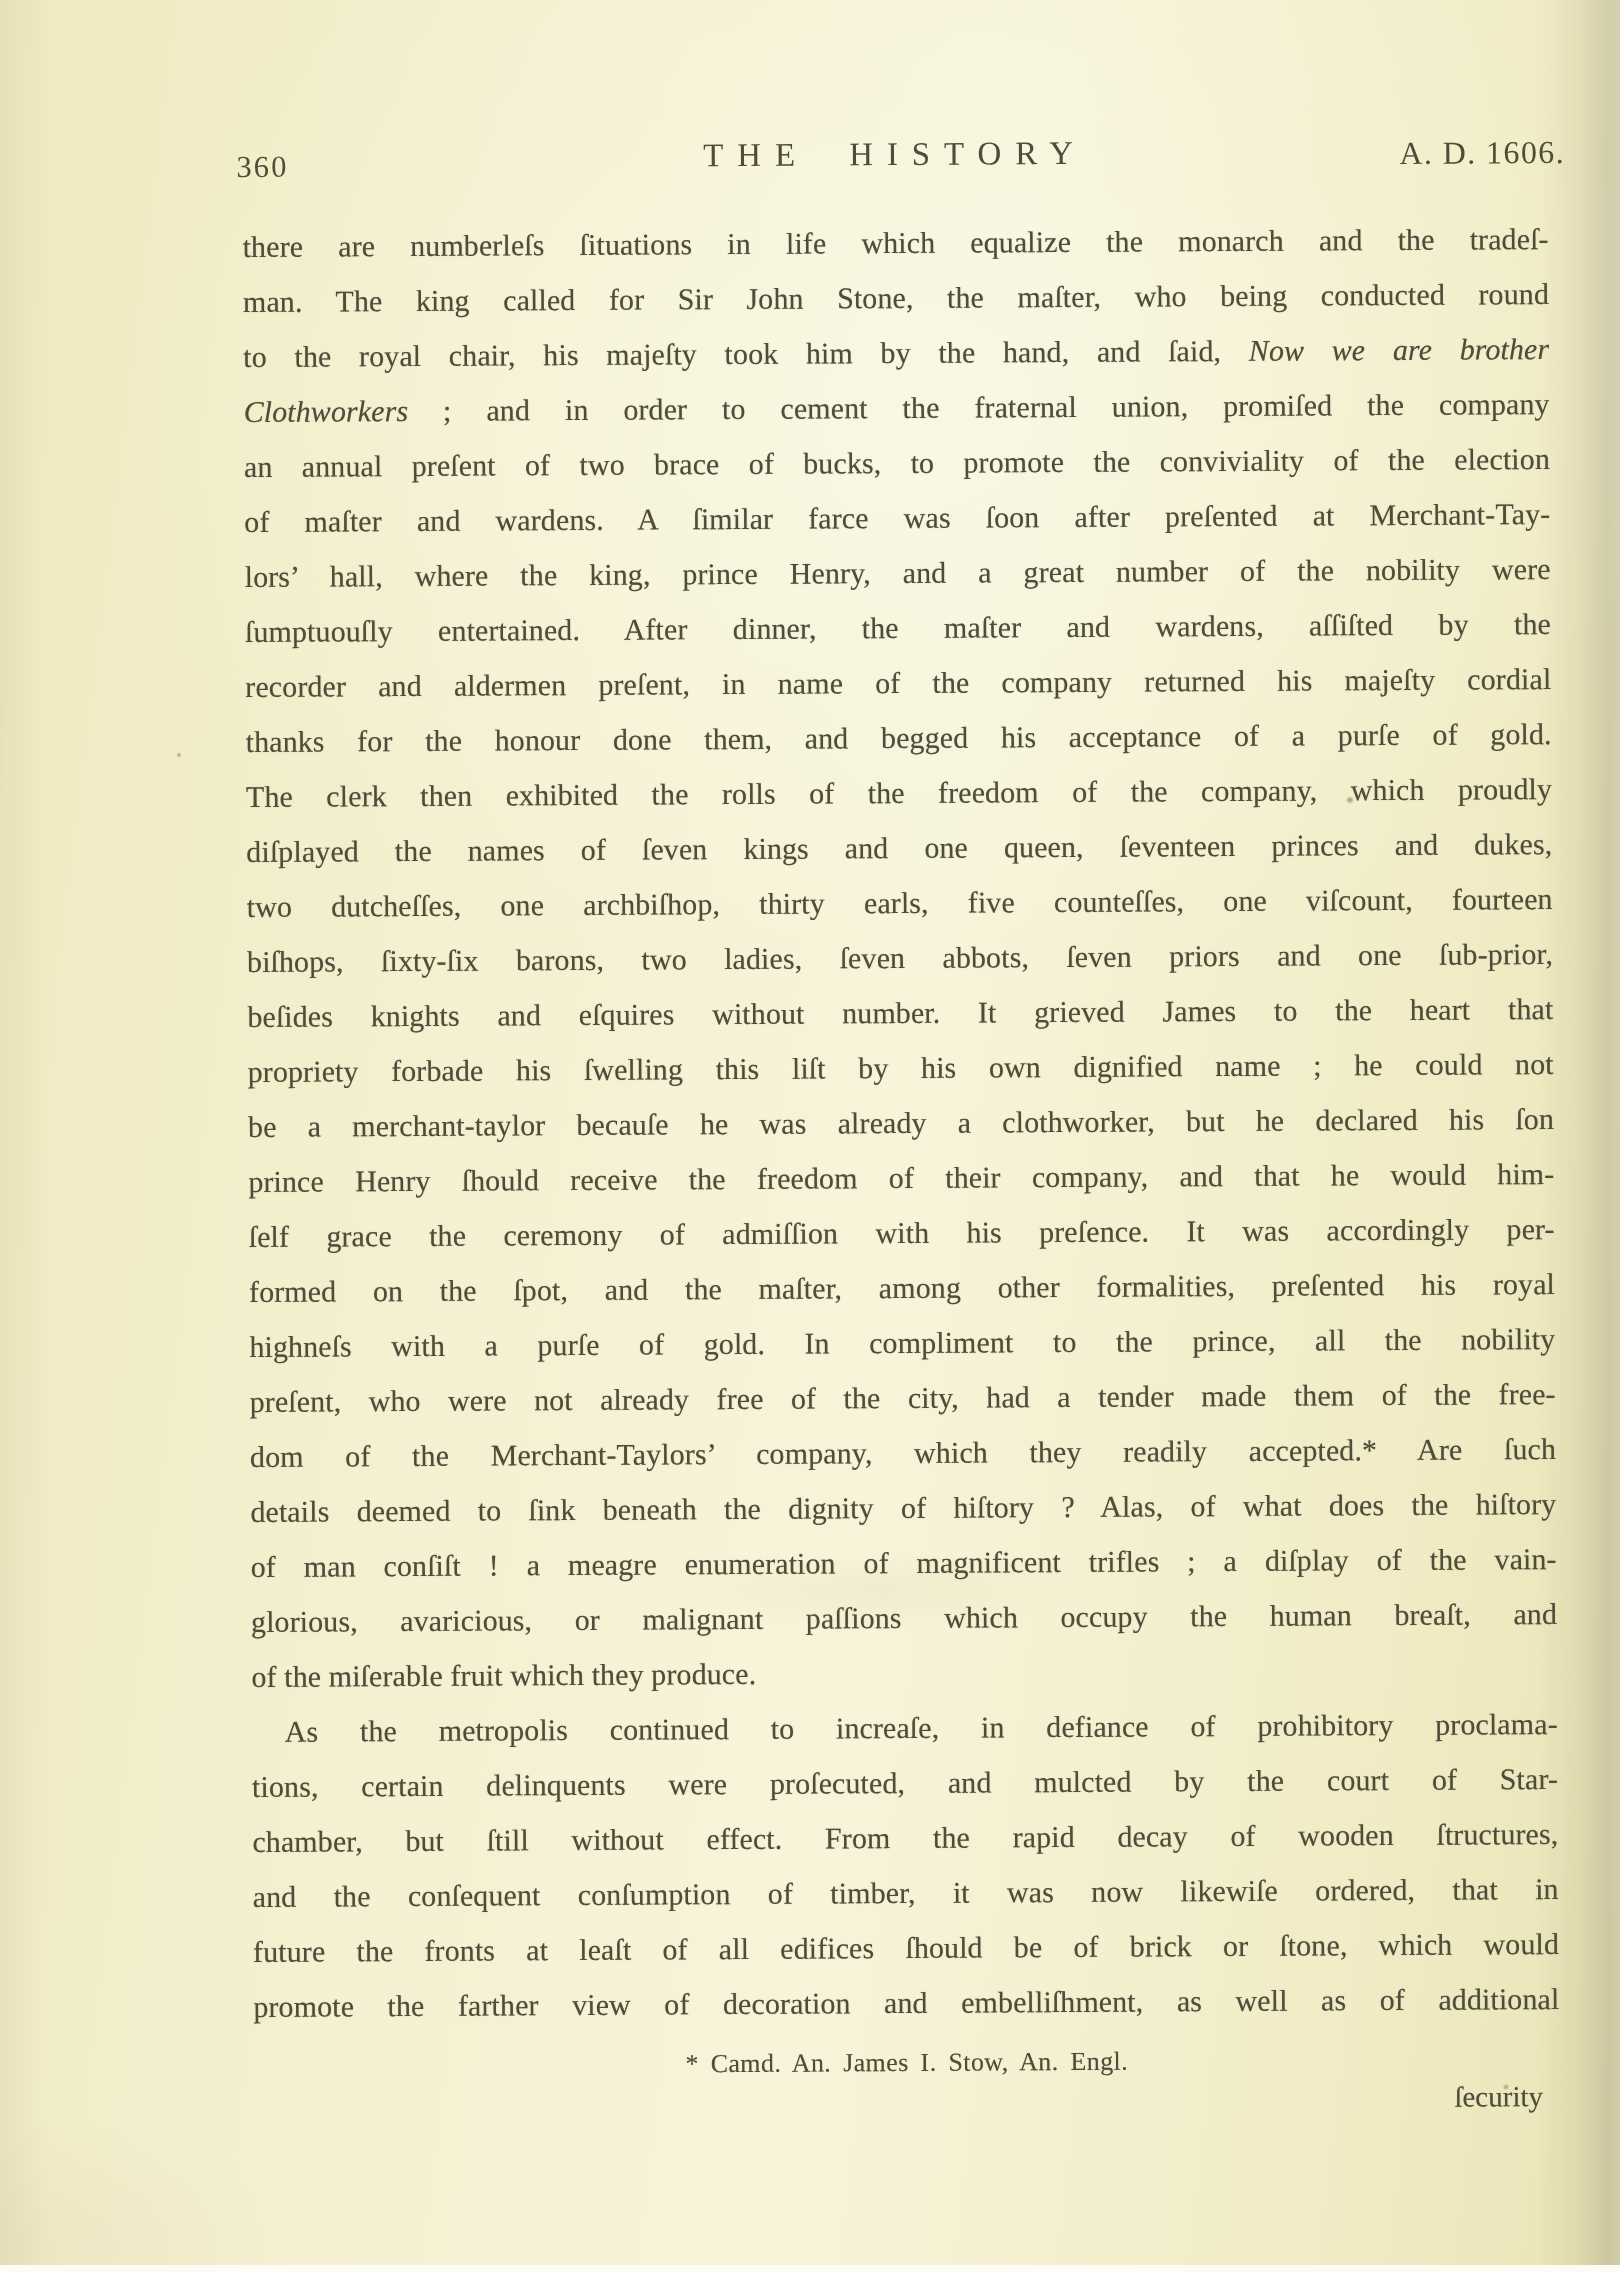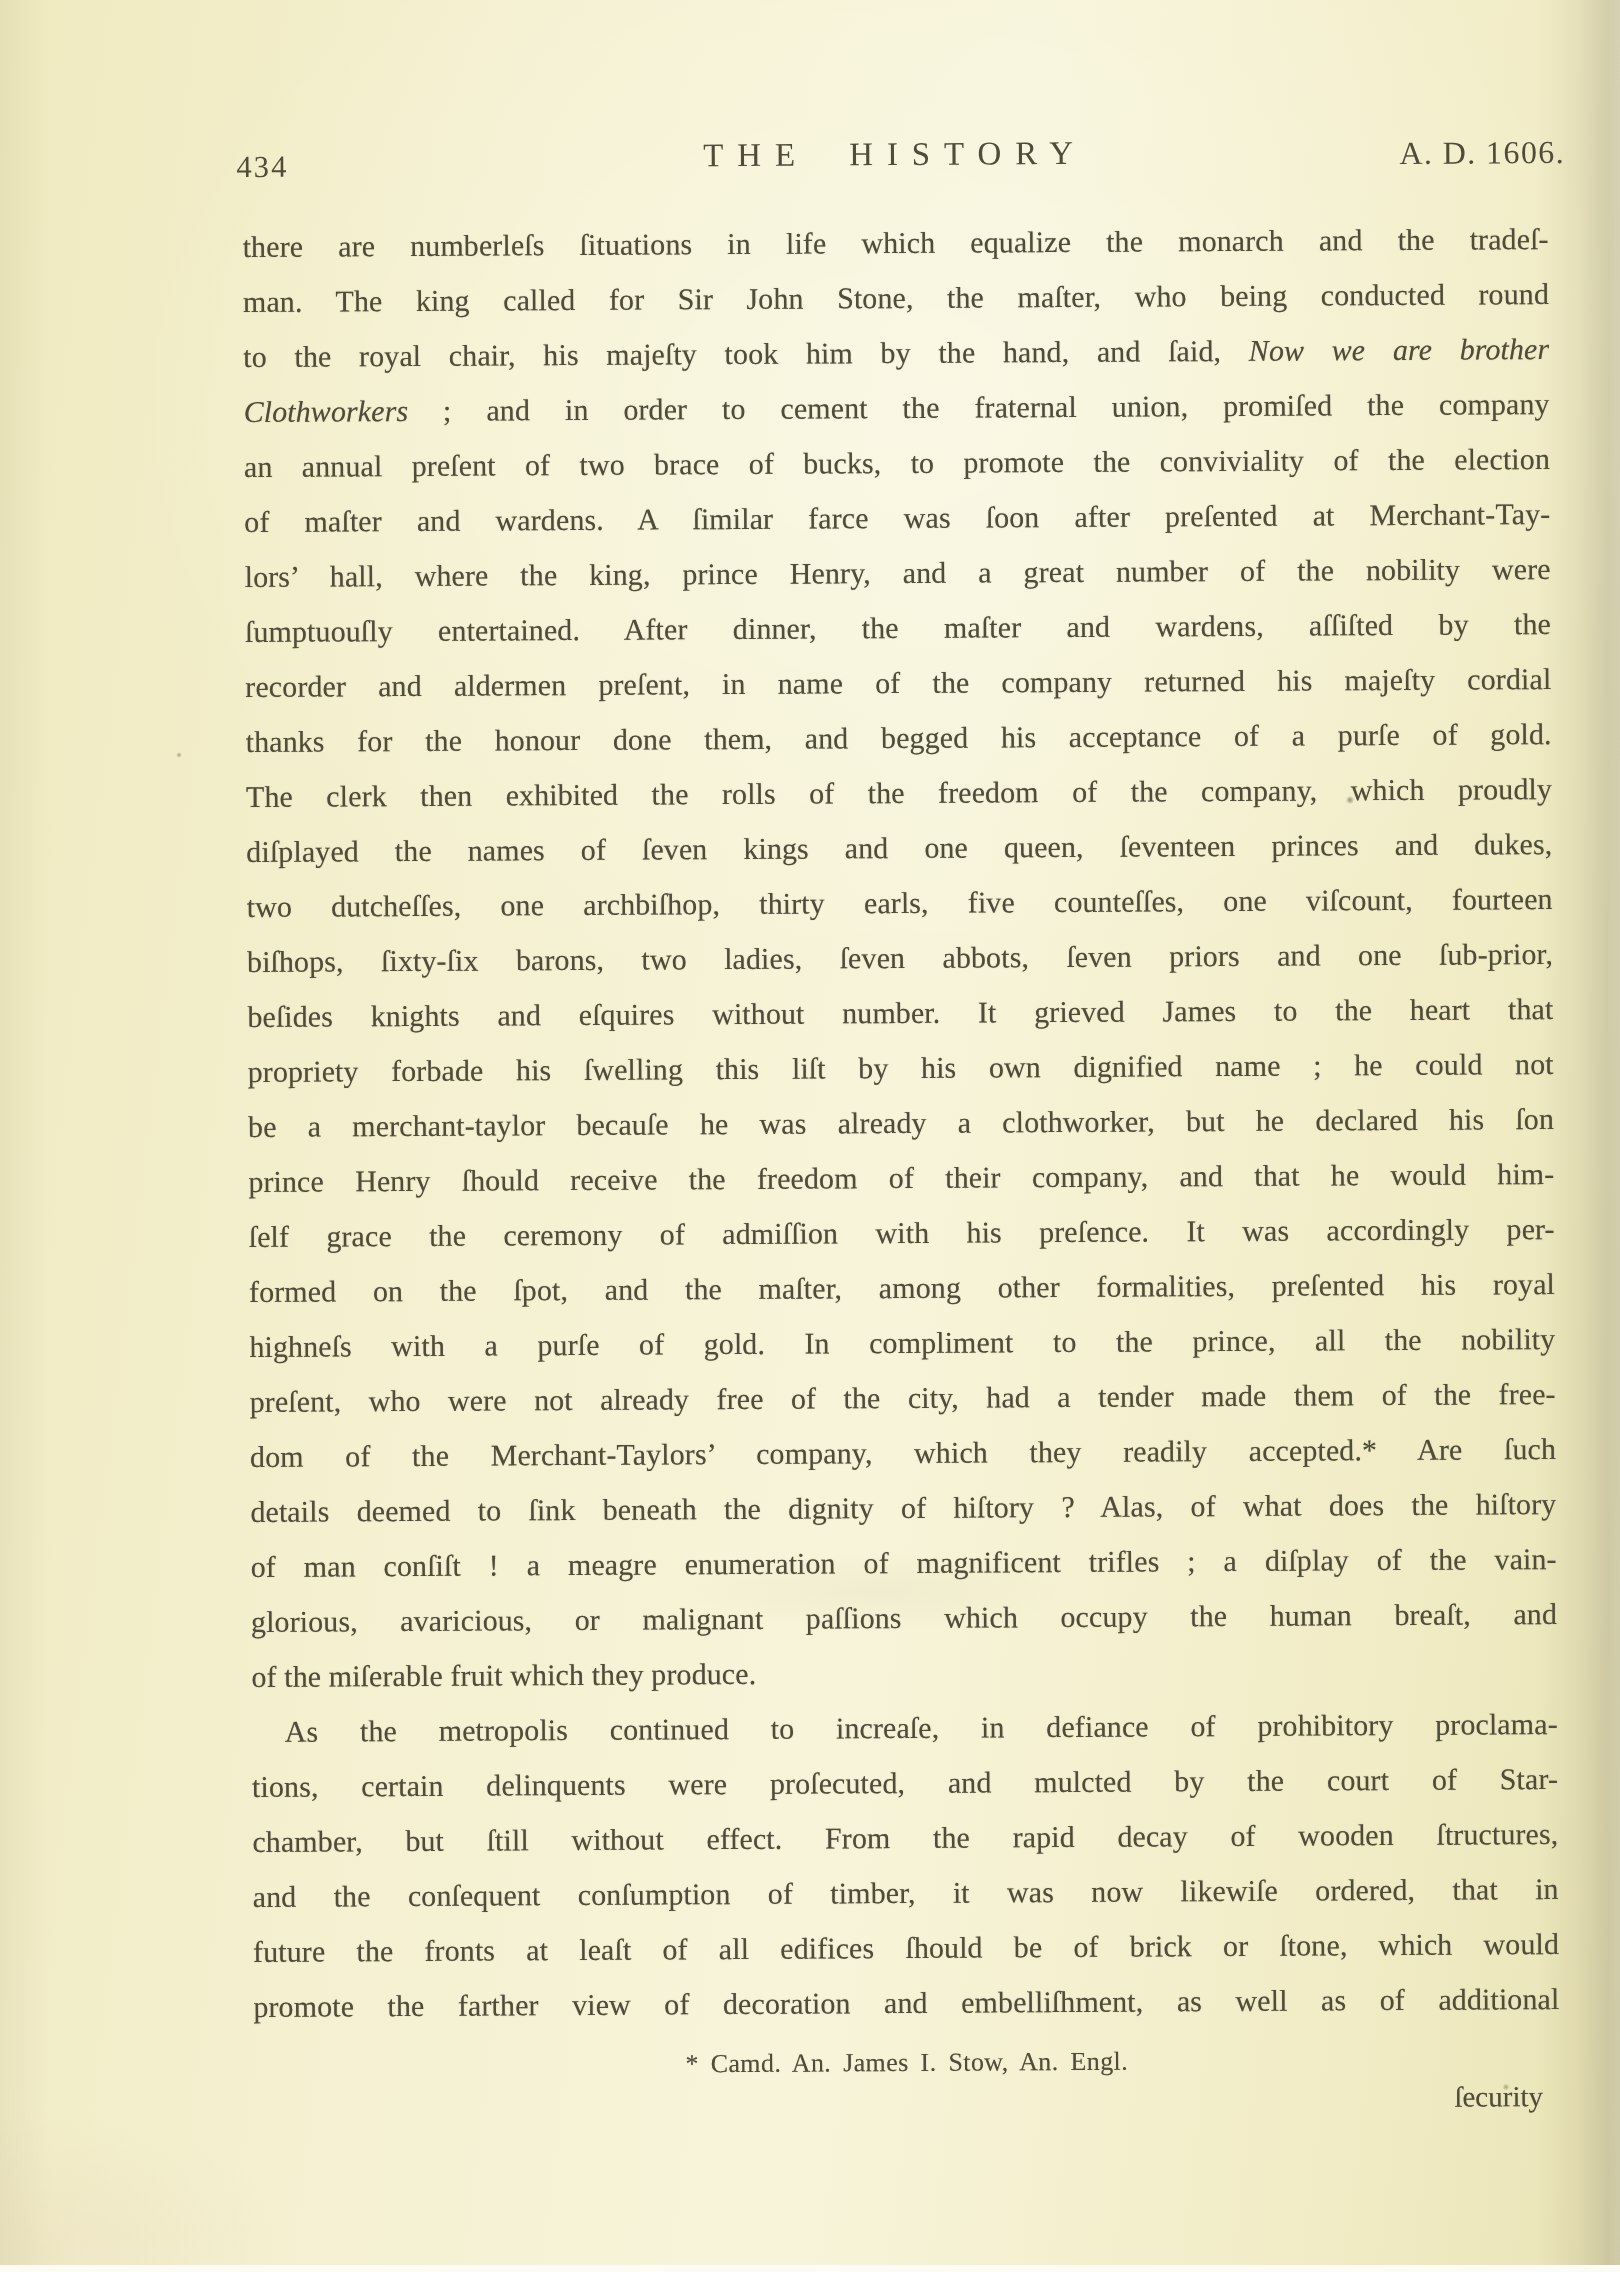--- a/index.html
+++ b/index.html
@@ -40,21 +40,21 @@
 
   .footnote{margin-top:18.4px;text-align:center;font-size:26px;word-spacing:5px;letter-spacing:0.4px;text-shadow:0 0 0.7px rgba(79,76,58,0.45);}
   .catchword{margin-top:5.7px;text-align:right;padding-right:17px;font-size:29px;text-shadow:0 0 0.7px rgba(79,76,58,0.45);}
 </style>
 </head>
 <body>
 
 <div class="page">
   <div class="content">
     <div class="header">
-      <span class="pagenum">434</span>
+      <span class="pagenum">360</span>
       <span class="title">THE HISTORY</span>
       <span class="date">A. D. 1606.</span>
     </div>
     <div class="body">
         <div class="line j"><span>there are numberleſs ſituations in life which equalize the monarch and the tradeſ-</span></div>
         <div class="line j"><span>man.  The king called for Sir John Stone, the maſter, who being conducted round</span></div>
         <div class="line j"><span>to the royal chair, his majeſty took him by the hand, and ſaid, </span><span class="it">Now we are brother</span></div>
         <div class="line j"><span class="it">Clothworkers</span><span> ; and in order to cement the fraternal union, promiſed the company</span></div>
         <div class="line j"><span>an annual preſent of two brace of bucks, to promote the conviviality of the election</span></div>
         <div class="line j"><span>of maſter and wardens.  A ſimilar farce was ſoon after preſented at Merchant-Tay-</span></div>

